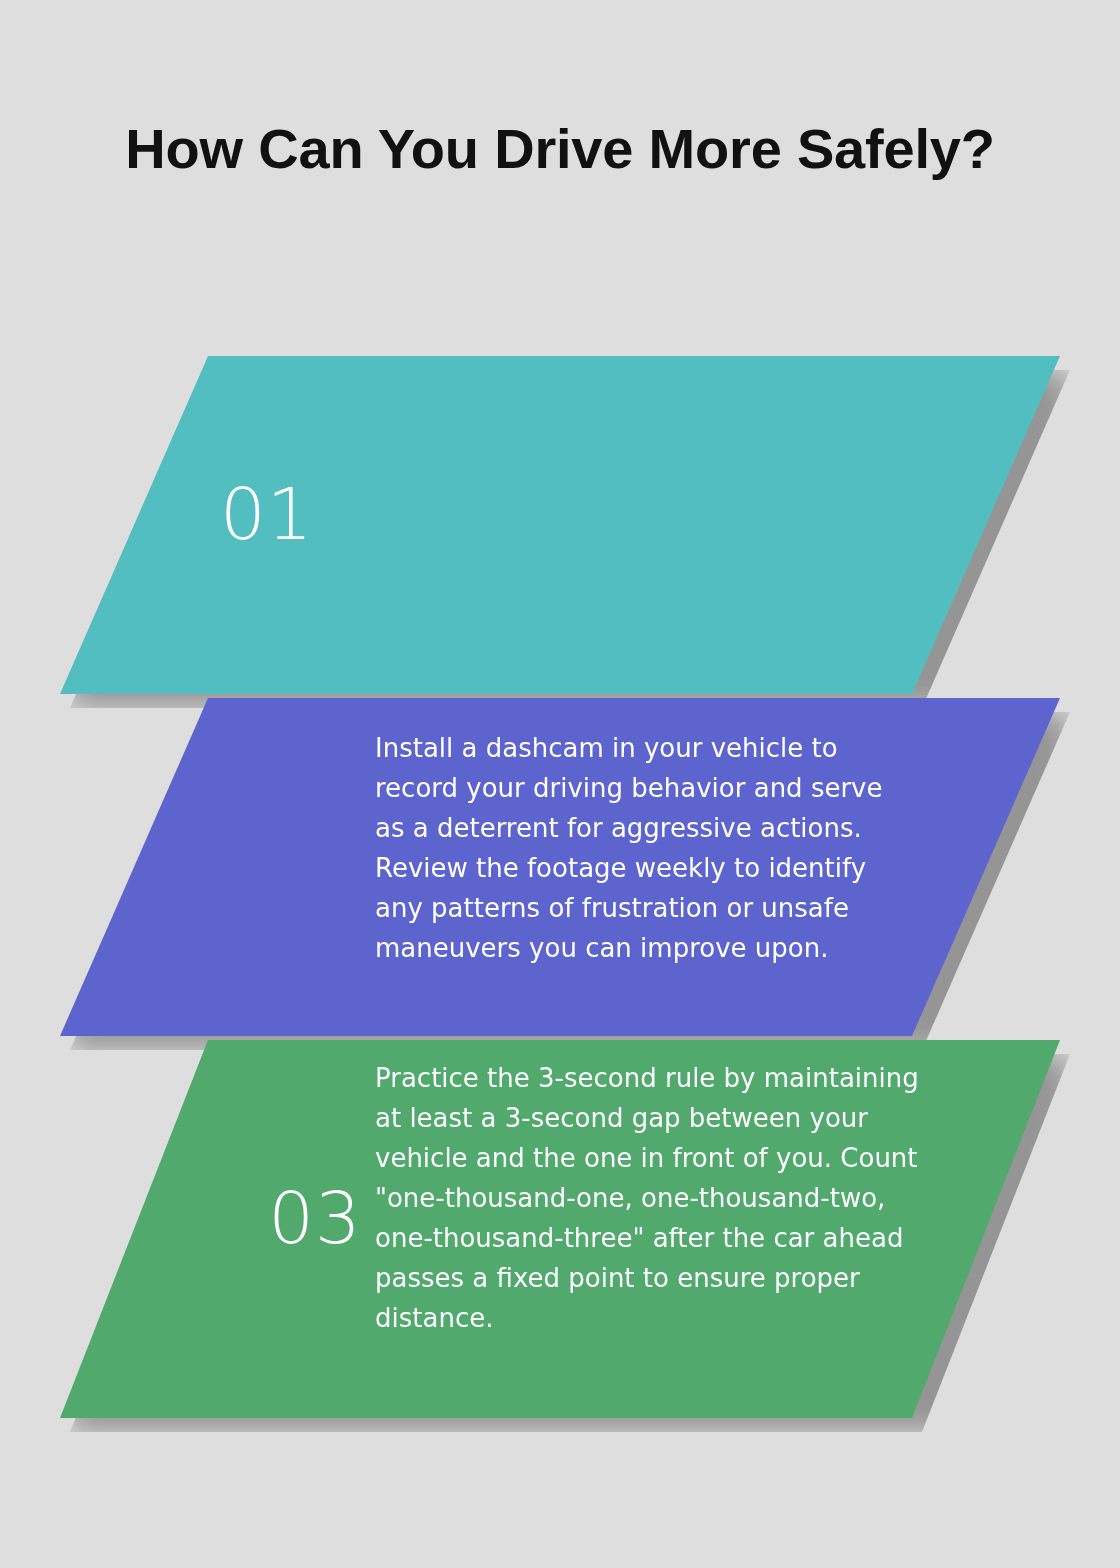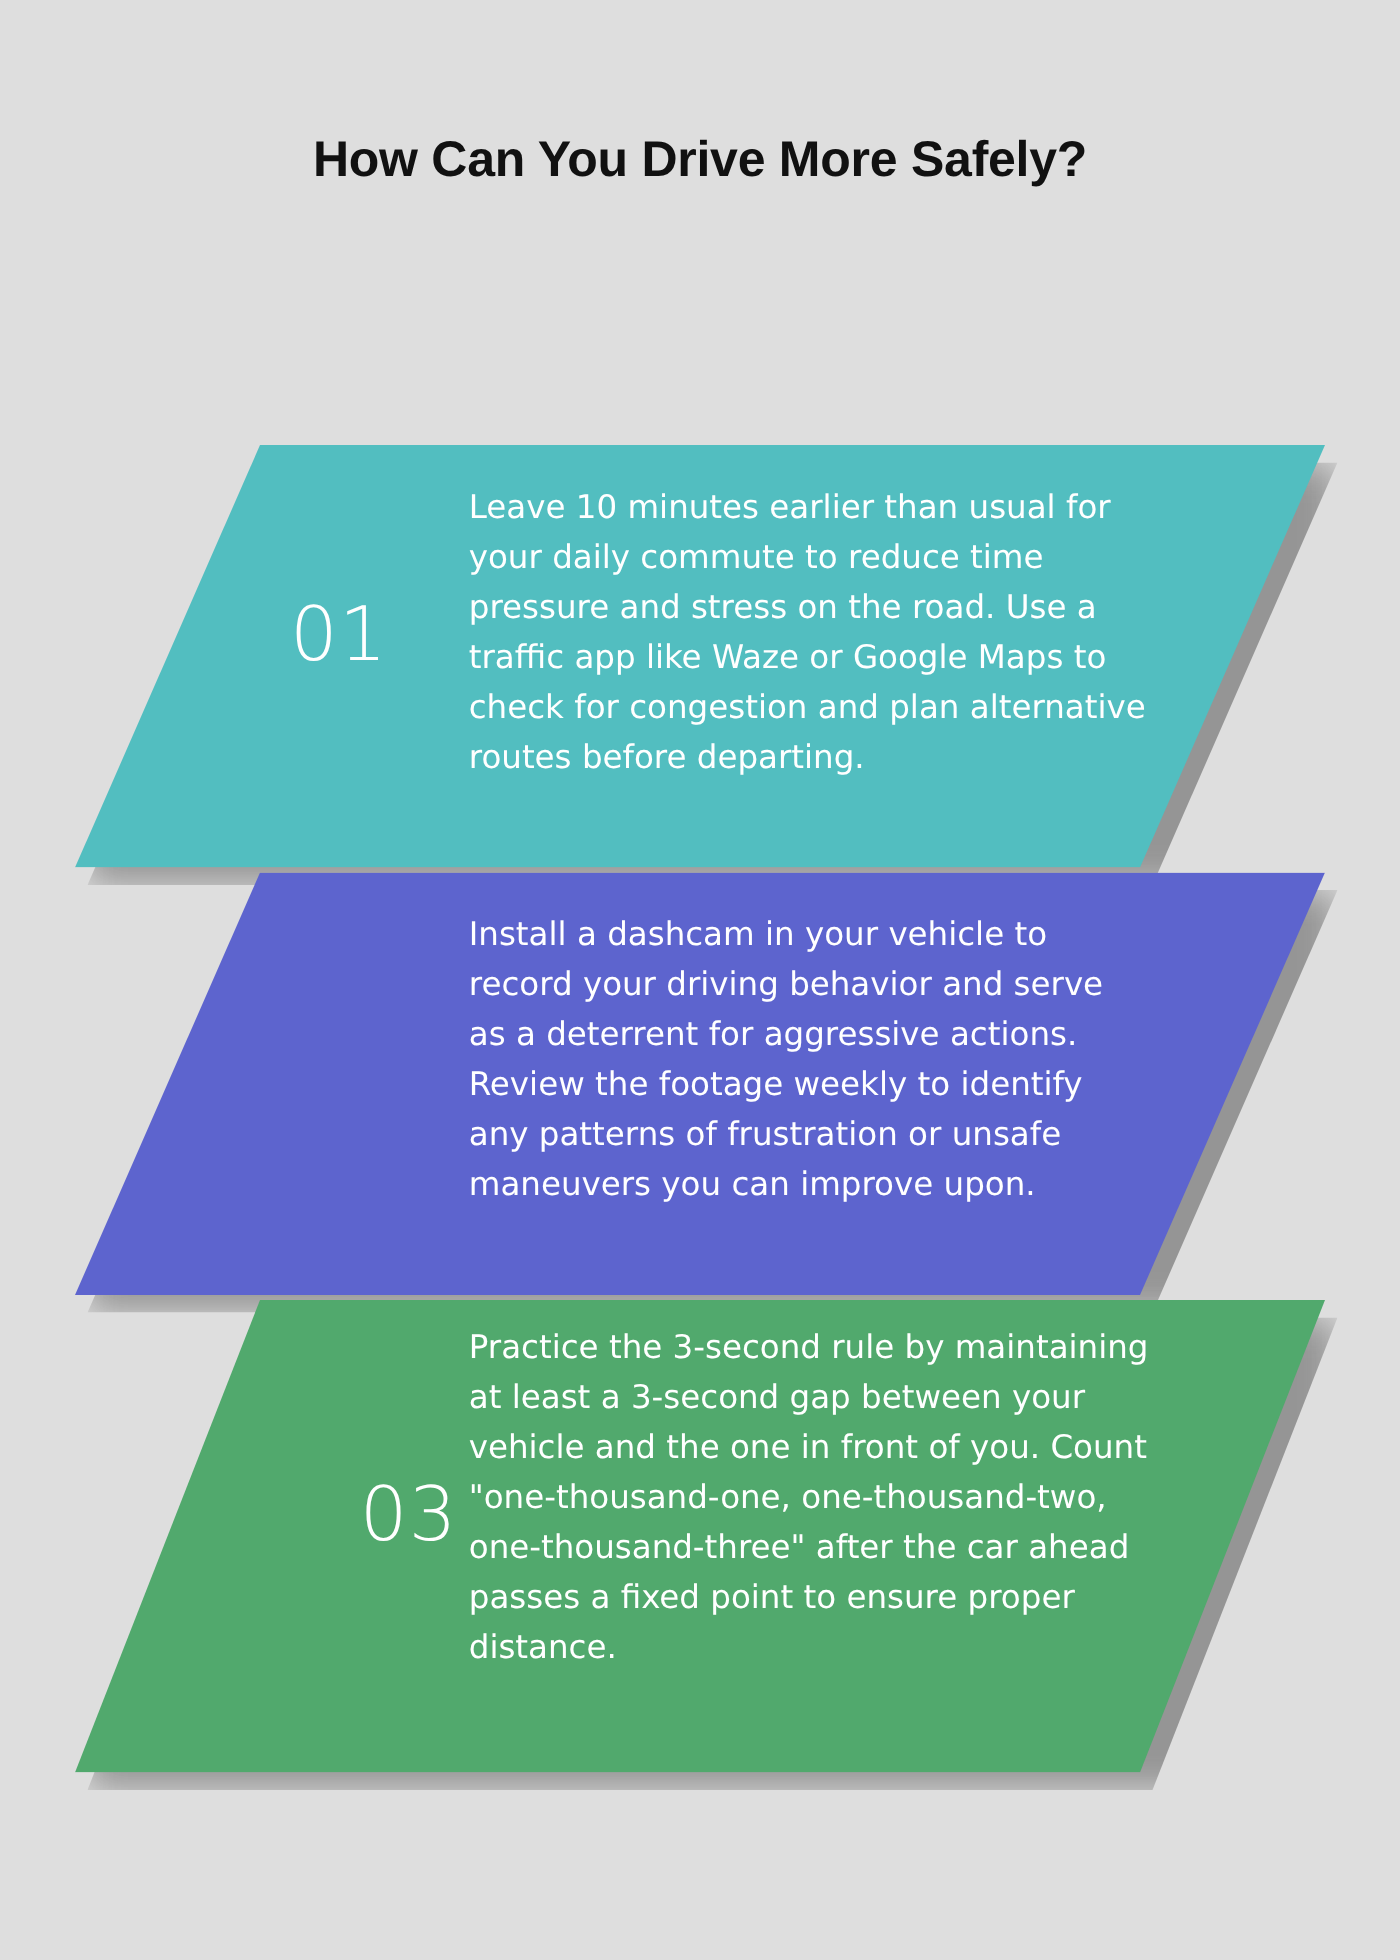--- a/index.html
+++ b/index.html
@@ -24,25 +24,25 @@
   .title-block {
     position: absolute;
     left: 110px;
     top: 104px;
     width: 900px;
     text-align: center;
   }
   .title-text {
     font-family: "Liberation Sans", sans-serif;
     font-weight: bold;
-    font-size: 40px;
+    font-size: 56px;
     line-height: 1.22;
     color: #111111;
     letter-spacing: -0.2px;
-    margin: 0;
+    margin: 11px;
     white-space: pre-line;
   }
 
   
   .steps-area {
     position: absolute;
     left: 0;
     top: 0;
     width: 1120px;
     height: 1568px;
@@ -74,26 +74,26 @@
 
   .step-body {
     position: absolute;
     inset: 0;
     display: flex;
     align-items: center;
   }
 
   .step-number {
     position: absolute;
-    left: 172px;
+    left: 160px;
     width: 190px;
     text-align: left;
     font-family: "DejaVu Sans", sans-serif;
     font-weight: 100;
-    font-size: 60px;
+    font-size: 72px;
     line-height: 1;
     color: #ffffff;
     letter-spacing: 1px;
   }
 
   .step-text {
     position: absolute;
     left: 315px;
     width: 545px;
     font-family: "DejaVu Sans", sans-serif;
@@ -125,21 +125,20 @@
     <h1 class="title-text" style="color: rgb(17, 17, 17);">How Can You Drive More Safely?</h1>
   </div>
 
   <div class="steps-area">
 
     <div class="step" id="step-1">
       <div class="step-shadow"></div>
       <div class="step-shape" style="background: rgb(82, 190, 192);"></div>
       <div class="step-body">
         <div class="step-number">01</div>
-        <div class="step-text">Leave 10 minutes earlier than usual for your daily commute to reduce time pressure and stress on the road. Use a traffic app like Waze or Google Maps to check for congestion and plan alternative routes before departing.</div>
       </div>
     </div>
 
     <div class="step" id="step-2">
       <div class="step-shadow"></div>
       <div class="step-shape" style="background: rgb(93, 100, 206);"></div>
       <div class="step-body">
         <div class="step-text">Install a dashcam in your vehicle to record your driving behavior and serve as a deterrent for aggressive actions. Review the footage weekly to identify any patterns of frustration or unsafe maneuvers you can improve upon.</div>
       </div>
     </div>

